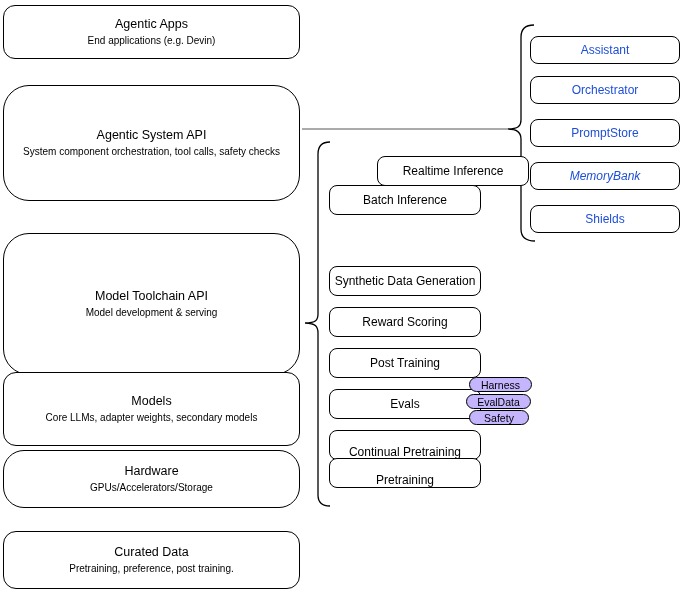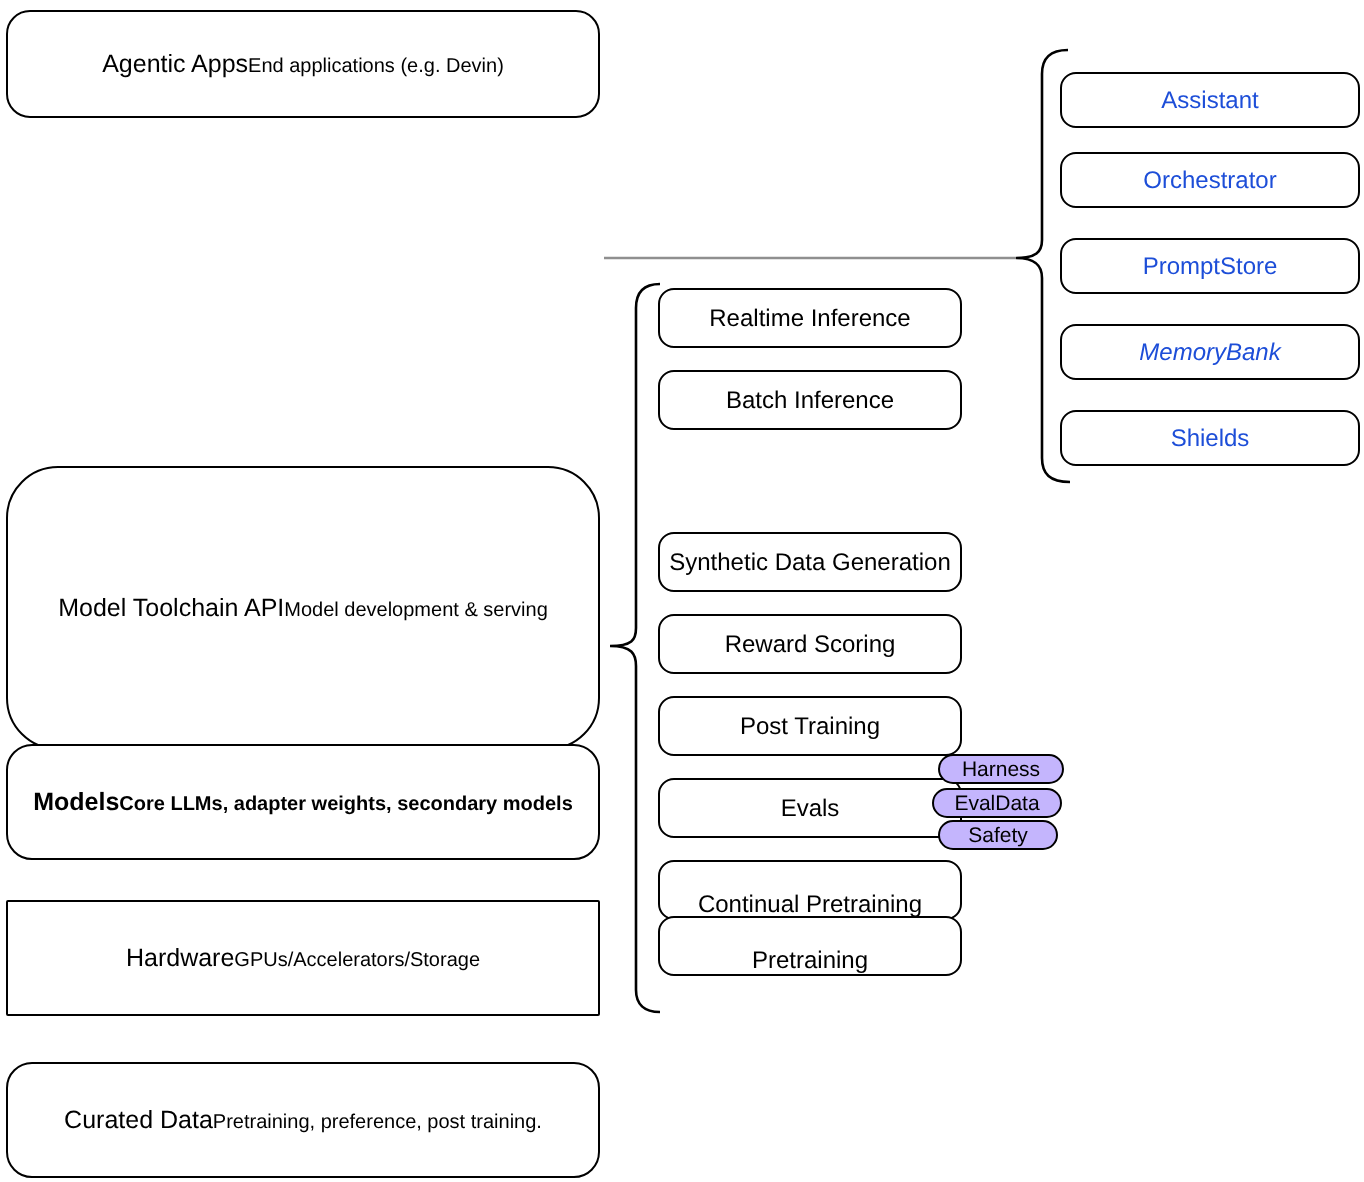--- a/index.html
+++ b/index.html
@@ -18,21 +18,21 @@
 
   
   .lbox {
     position: absolute;
     box-sizing: border-box;
     left: 3px;
     width: 297px;
     border: 1.2px solid #000000;
     background: #ffffff;
     display: flex;
-    flex-direction: row;
+    flex-direction: column;
     align-items: center;
     justify-content: center;
     text-align: center;
     color: #000000;
   }
   .lbox .t { font-size: 12.5px; line-height: 15px; white-space: nowrap; }
   .lbox .s { font-size: 10px; line-height: 13px; margin-top: 2px; white-space: nowrap; }
 
   
   .mbox {
@@ -103,42 +103,46 @@
     <path d="M 302 129 L 508 129" stroke="#8f8f8f" stroke-width="1.3" fill="none"></path>
     <path d="M 330 142 C 322 142 318 146 318 154 L 318 314 C 318 320 316 323 305 323 C 316 323 318 327 318 333 L 318 495 C 318 502 322 506 330 506" stroke="#000000" stroke-width="1.3" fill="none"></path>
     <path d="M 534 25 C 525 25 521 29 521 37 L 521 120 C 521 126 518 129 508 129 C 518 129 521 133 521 139 L 521 229 C 521 237 525 241 535 241" stroke="#000000" stroke-width="1.3" fill="none"></path>
   </svg>
 
   <div class="lbox" style="top:5px; height:54px; border-radius:12px;">
     <div class="t">Agentic Apps</div>
     <div class="s">End applications (e.g. Devin)</div>
   </div>
 
+  <div class="lbox" style="top:85px; height:116px; border-radius:26px;">
+    <div class="t">Agentic System API</div>
+    <div class="s">System component orchestration, tool calls, safety checks</div>
+  </div>
 
   <div class="lbox" style="top:233px; height:142px; border-radius:26px;">
     <div class="t">Model Toolchain API</div>
     <div class="s">Model development &amp; serving</div>
   </div>
 
-  <div class="lbox" style="top:372px; height:58px; border-radius:13px;font-weight:bold;">
+  <div class="lbox" style="top:372px; height:74px; border-radius:13px;">
     <div class="t">Models</div>
     <div class="s">Core LLMs, adapter weights, secondary models</div>
   </div>
 
-  <div class="lbox" style="top:450px; height:58px; border-radius:1px;">
+  <div class="lbox" style="top:450px; height:58px; border-radius:21px;">
     <div class="t">Hardware</div>
     <div class="s">GPUs/Accelerators/Storage</div>
   </div>
 
   <div class="lbox" style="top:531px; height:58px; border-radius:13px;">
     <div class="t">Curated Data</div>
     <div class="s">Pretraining, preference, post training.</div>
   </div>
 
-  <div class="mbox" style="top:144px;">
+  <div class="mbox" style="top:156px;margin-left:48px;">
     <span>Realtime Inference</span>
   </div>
   <div class="mbox" style="top:185px;">
     <span>Batch Inference</span>
   </div>
   <div class="mbox" style="top:266px;">
     <span>Synthetic Data Generation</span>
   </div>
   <div class="mbox" style="top:307px;">
     <span>Reward Scoring</span>

